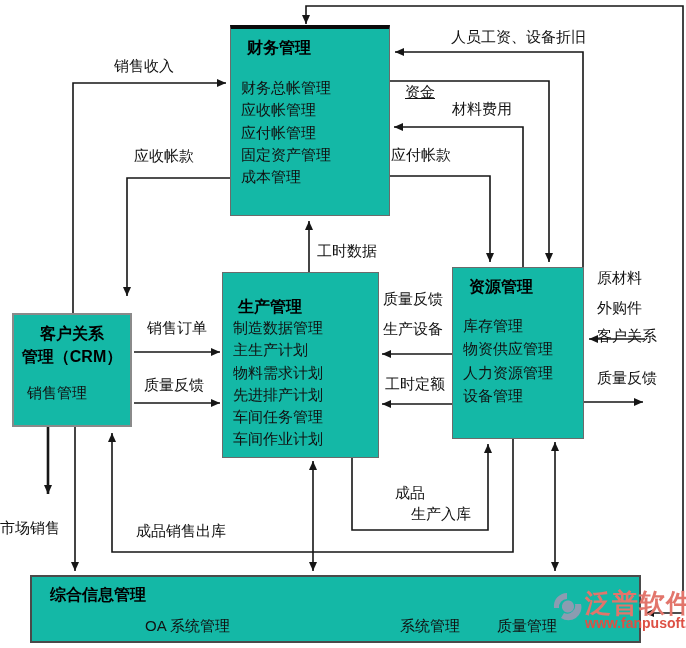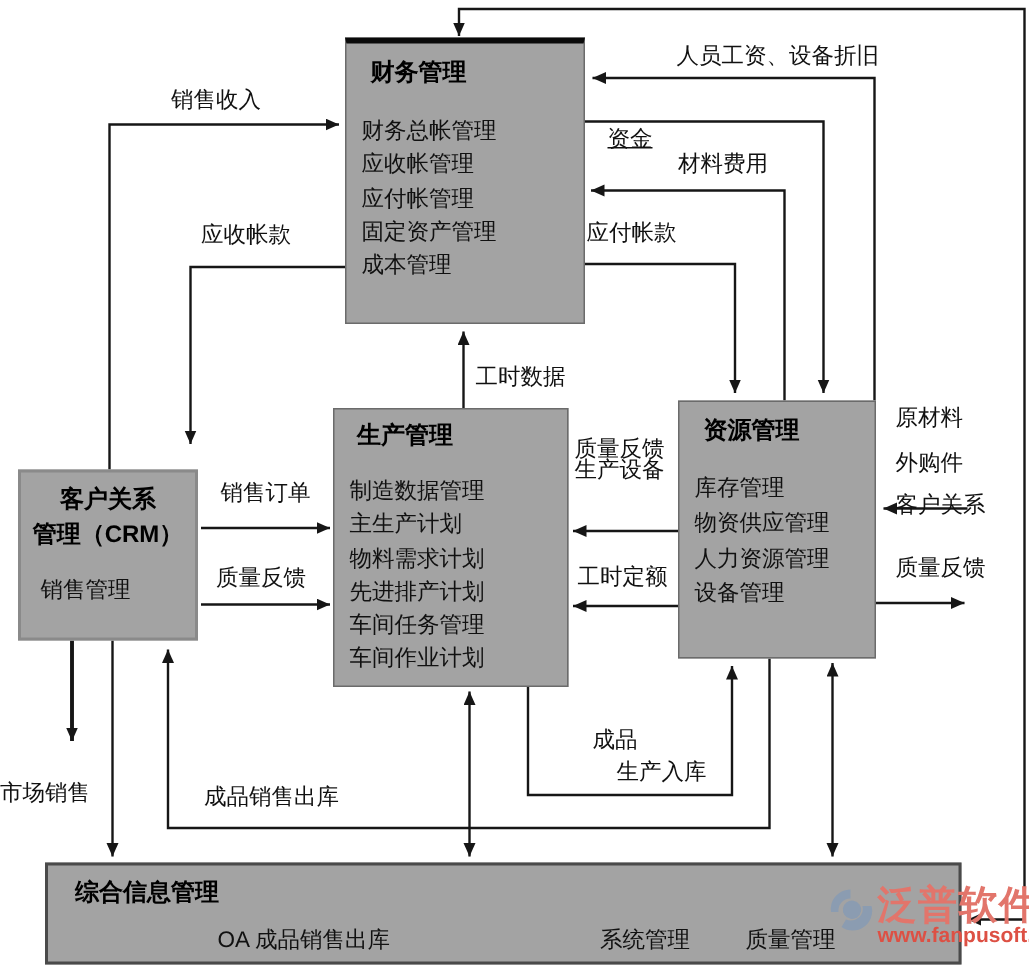--- a/index.html
+++ b/index.html
@@ -1,28 +1,28 @@
 <!DOCTYPE html>
 <html><head>
 <meta charset="utf-8">
 <style>
   html,body{margin:0;padding:0;background:#fff;}
   #stage{
     position:relative;width:686px;height:648px;background:#ffffff;overflow:hidden;
     font-family:"Liberation Sans","DejaVu Sans",sans-serif;color:#111;
   }
   #diagram-svg{position:absolute;left:0;top:0;width:686px;height:648px;z-index:1;}
-  .box{position:absolute;background:#a3a3a3;border:2px solid #6b6b6b;box-sizing:border-box;z-index:2;}
+  .box{position:absolute;background:#14b8a6;border:2px solid #6b6b6b;box-sizing:border-box;z-index:2;}
   .box-title{font-weight:bold;font-size:16px;color:#000;white-space:nowrap;}
   .box-item{font-size:15px;color:#111;white-space:nowrap;line-height:22.3px;}
   #finance-box{left:230px;top:25px;width:160px;height:191px;border:1.5px solid #6b6b6b;border-top:4px solid #0a0a0a;}
   #finance-box .box-title{position:absolute;left:16px;top:9px;}
   #finance-box .box-items{position:absolute;left:10px;top:48px;}
   #production-box{left:222px;top:272px;width:157px;height:186px;border-width:1.5px;}
-  #production-box .box-title{position:absolute;left:15px;top:7px;}
+  #production-box .box-title{position:absolute;left:15px;top:24px;}
   #production-box .box-items{position:absolute;left:10px;top:44px;}
   #resource-box{left:452px;top:267px;width:132px;height:172px;border-width:1.5px;}
   #resource-box .box-title{position:absolute;left:16px;top:9px;}
   #resource-box .box-items{position:absolute;left:10px;top:46px;}
   #resource-box .box-item{line-height:23.3px;}
   #crm-box{left:12px;top:313px;width:120px;height:114px;border:2px solid #8a8a8a;}
   #crm-box .box-title{position:absolute;left:0;top:7px;width:100%;text-align:center;line-height:23px;}
   #crm-box .crm-item{position:absolute;left:13px;top:69px;font-size:15px;}
   #info-box{left:30px;top:575px;width:611px;height:68px;border:2px solid #4a4a4a;}
   #info-box .box-title{position:absolute;left:18px;top:8px;}
@@ -108,37 +108,37 @@
     <div class="box-title">
       <div>客户关系</div>
       <div>管理（CRM）</div>
     </div>
     <div class="crm-item">销售管理</div>
   </div>
 
   <div class="box" id="info-box">
     <div class="box-title">综合信息管理</div>
     <div id="info-items">
-        <div class="info-item" style="left: 113px;">OA 成品销售出库</div>
+        <div class="info-item" style="left: 113px;">OA 系统管理</div>
         <div class="info-item" style="left: 257px; margin-top: 37px;">综合查询</div>
         <div class="info-item" style="left: 368px;">系统管理</div>
         <div class="info-item" style="left: 465px;">质量管理</div>
       </div>
   </div>
 
   <div id="flow-labels-layer">
       <div class="flow-label" style="left: 114px; top: 57px;">销售收入</div>
       <div class="flow-label" style="left: 134px; top: 147px;">应收帐款</div>
       <div class="flow-label" style="left: 451px; top: 28px;">人员工资、设备折旧</div>
       <div class="flow-label" style="left: 405px; top: 83px; text-decoration: underline;">资金</div>
       <div class="flow-label" style="left: 452px; top: 100px;">材料费用</div>
       <div class="flow-label" style="left: 391px; top: 146px;">应付帐款</div>
       <div class="flow-label" style="left: 317px; top: 242px;">工时数据</div>
       <div class="flow-label" style="left: 383px; top: 290px;">质量反馈</div>
-      <div class="flow-label" style="left: 383px; top: 304px;">生产设备</div>
+      <div class="flow-label" style="left: 383px; top: 320px;">生产设备</div>
       <div class="flow-label" style="left: 385px; top: 375px;">工时定额</div>
       <div class="flow-label" style="left: 147px; top: 319px;">销售订单</div>
       <div class="flow-label" style="left: 144px; top: 376px;">质量反馈</div>
       <div class="flow-label" style="left: 597px; top: 269px;">原材料</div>
       <div class="flow-label" style="left: 597px; top: 299px;">外购件</div>
       <div class="flow-label" style="left: 597px; top: 327px;">客户关系</div>
       <div class="flow-label" style="left: 597px; top: 369px;">质量反馈</div>
       <div class="flow-label" style="left: 395px; top: 484px;">成品</div>
       <div class="flow-label" style="left: 411px; top: 505px;">生产入库</div>
       <div class="flow-label" style="left: 136px; top: 522px;">成品销售出库</div>

